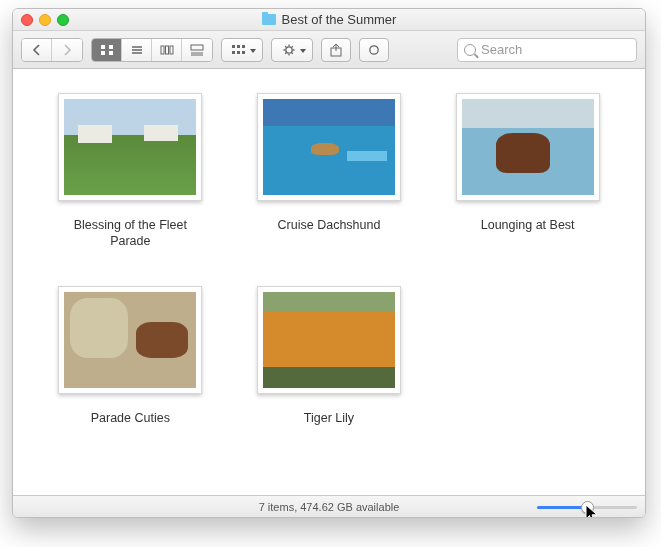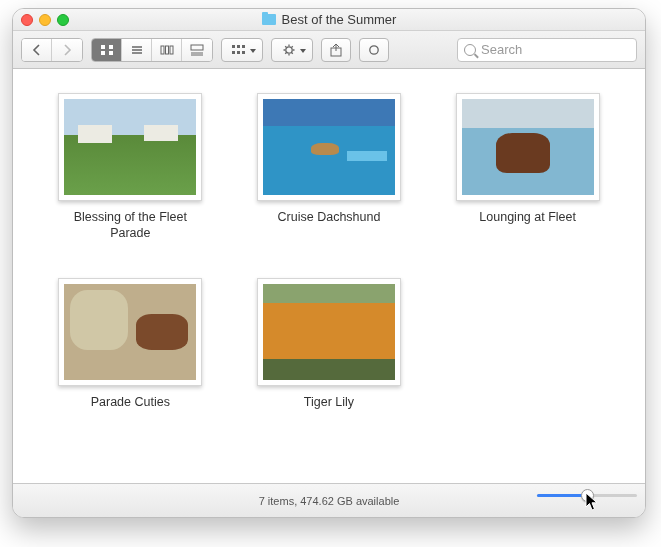--- a/index.html
+++ b/index.html
@@ -10,21 +10,21 @@
     height: 547px;
     overflow: hidden;
   }
   .shadow-wrap {
     padding: 8px 12px 20px 12px;
   }
   .window {
     width: 634px;
     height: 510px;
     border: 1px solid #bdbdbd;
-    border-radius: 12px;
+    border-radius: 6px;
     overflow: hidden;
     box-shadow: 0 12px 28px rgba(0,0,0,0.25);
     background: #fff;
     display: flex;
     flex-direction: column;
   }
 
   
   .titlebar {
     height: 22px;
@@ -113,41 +113,41 @@
     justify-items: center;
   }
   .item { display:flex; flex-direction:column; align-items:center; width: 160px;}
   .thumb {
     width: 144px; height: 108px;
     background:#fff; padding:5px;
     border:1px solid #d6d6d6;
     box-shadow: 0 2px 4px rgba(0,0,0,0.2);
   }
   .thumb-inner { width:100%; height:100%; position:relative; overflow:hidden;}
-  .caption { margin-top:8px; font-size:12.5px; color:#333; text-align:center; line-height:1.3; max-width:150px;}
+  .caption { margin-top:16px; font-size:12.5px; color:#333; text-align:center; line-height:1.3; max-width:150px;}
 
   
   .ph1 { background:linear-gradient(#bcd4e6 0%, #bcd4e6 38%, #5a8a3a 38%, #6aa04a 100%);}
   .ph1::before{content:"";position:absolute;left:14px;top:26px;width:34px;height:18px;background:#ecebe3;}
   .ph1::after{content:"";position:absolute;right:18px;top:26px;width:34px;height:16px;background:#ecebe3;}
   .ph2 { background:linear-gradient(#7aa8cf 0%, #7aa8cf 55%, #2f5a88 55%, #3d6a99 100%);}
   .ph2::before{content:"";position:absolute;left:20px;top:38px;width:92px;height:16px;background:#1b233a;border-radius:2px;}
   .ph3 { background:linear-gradient(#3d78b5 0%, #3d78b5 28%, #2f94c6 28%, #2f94c6 100%);}
   .ph3::before{content:"";position:absolute;right:8px;top:52px;width:40px;height:10px;background:#6ac2e8;}
   .ph3::after{content:"";position:absolute;left:48px;top:44px;width:28px;height:12px;background:#b78a4e;border-radius:40% 40% 30% 30%;}
   .ph4 { background:linear-gradient(#c9d7df 0%, #c9d7df 30%, #82b7d1 30%, #82b7d1 100%);}
   .ph4::before{content:"";position:absolute;left:34px;top:34px;width:54px;height:40px;background:#6a3a20;border-radius:30% 30% 20% 20%;}
   .ph5 { background:#bfae8c;}
   .ph5::before{content:"";position:absolute;left:6px;top:6px;width:58px;height:60px;background:#d0c7a6;border-radius:30%;}
   .ph5::after{content:"";position:absolute;right:8px;top:30px;width:52px;height:36px;background:#7b4a2b;border-radius:30%;}
   .ph6 { background:linear-gradient(#8aa36e 0%, #8aa36e 20%, #d58a2b 20%, #d58a2b 78%, #556a3c 78%);}
 
   
   .statusbar {
-    height: 34px;
+    height: 22px;
     background: linear-gradient(#f6f6f6, #e8e8e8);
     border-top: 1px solid #c8c8c8;
     display:flex; align-items:center; justify-content:center;
     font-size: 11px; color:#555; position:relative;
     flex: 0 0 auto;
   }
   .slider-zone {
     position:absolute; right:8px; top:4px; width:100px; height:14px;
     display:flex; align-items:center;
   }
@@ -287,21 +287,21 @@
       <div class="item">
         <div class="thumb">
               <div class="thumb-inner ph3"></div>
             </div>
         <div class="caption">Cruise Dachshund</div>
       </div>
       <div class="item">
         <div class="thumb">
               <div class="thumb-inner ph4"></div>
             </div>
-        <div class="caption">Lounging at Fleet</div>
+        <div class="caption">Lounging at Best</div>
       </div>
       <div class="item">
         <div class="thumb">
               <div class="thumb-inner ph5"></div>
             </div>
         <div class="caption">Parade Cuties</div>
       </div>
       <div class="item">
         <div class="thumb">
               <div class="thumb-inner ph6"></div>

